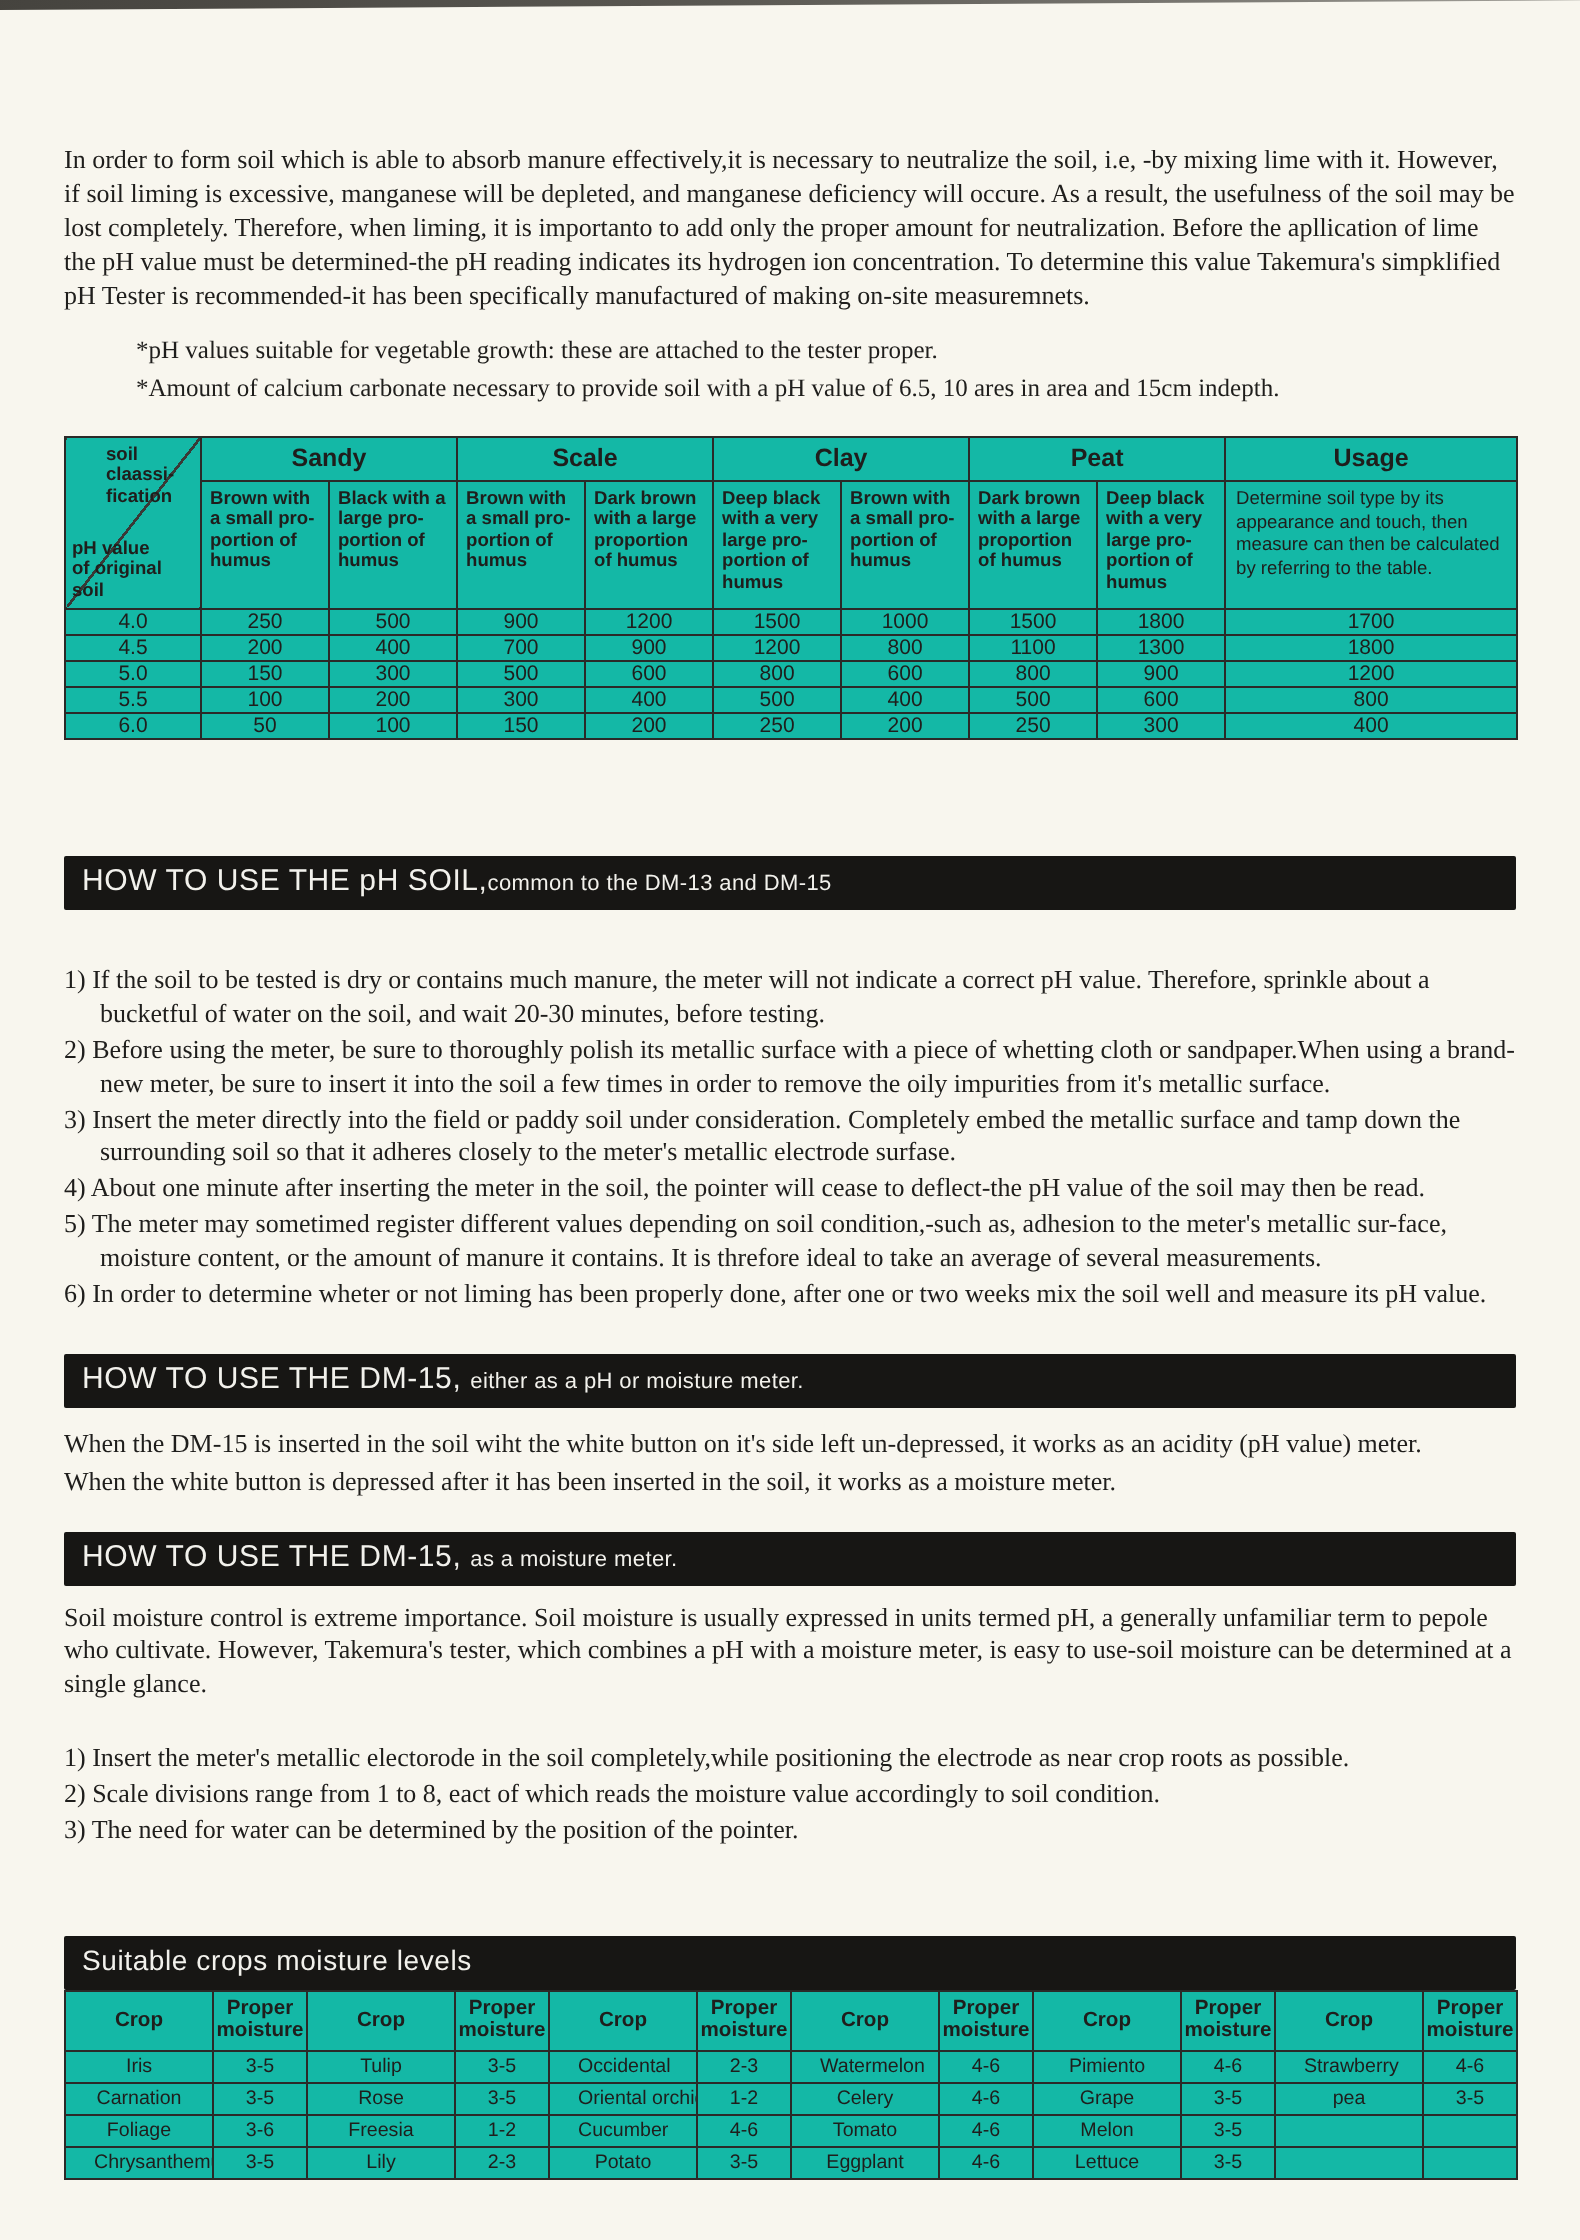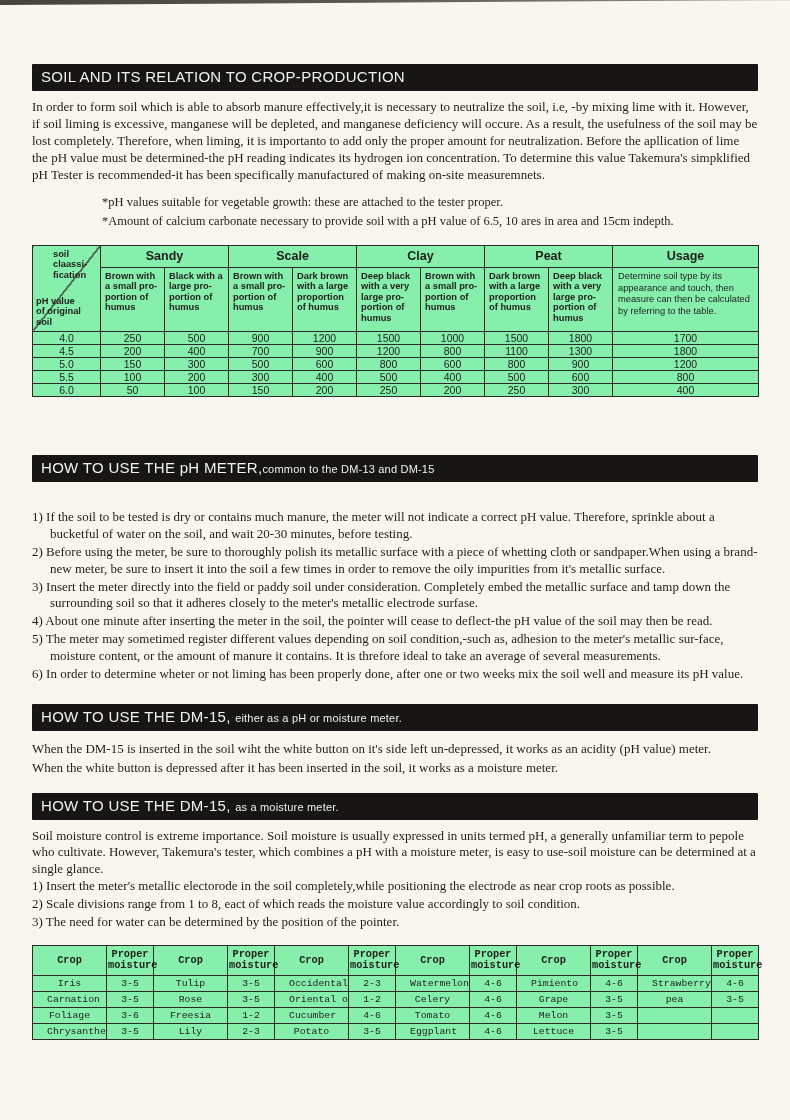--- a/index.html
+++ b/index.html
@@ -22,24 +22,24 @@
     background:#171614; color:#f2f1ec;
     font-family:"Liberation Sans", sans-serif;
     padding:4px 9px 5px 9px;
     border-radius:1px;
   }
   .bar .bar-title { font-size:15px; letter-spacing:.3px; }
   .bar .bar-sub   { font-size:11px; letter-spacing:.2px; }
 
   .para { font-size:13px; line-height:1.3; margin-top:8px; text-align:left; }
 
-  .notes { margin:10px 0 0 70px; font-size:12.5px; line-height:1.5; }
+  .notes { margin:10px 0 0 36px; font-size:12.5px; line-height:1.5; }
 
   
-  table { border-collapse:collapse; background:#86efac; }
+  table { border-collapse:collapse; background:#14b8a6; }
   .soil-table { margin-top:14px; width:726px; table-layout:fixed;
     font-family:"Liberation Sans", sans-serif; }
   .soil-table th, .soil-table td { border:1px solid #2b2a28; }
   .soil-table .group-h { font-size:12.5px; font-weight:bold; text-align:center; height:22px; }
   .soil-table .sub-h {
     font-size:9.3px; font-weight:bold; text-align:left; vertical-align:top;
     padding:3px 2px 2px 4px; line-height:1.12; height:64px;
   }
   .soil-table .usage-note {
     font-size:9.3px; font-weight:normal; text-align:left; vertical-align:top;
@@ -60,43 +60,40 @@
     position:absolute; bottom:4px; left:3px; width:46px;
     font-size:9.3px; font-weight:bold; line-height:1.12; text-align:left;
   }
 
   .hang-list { margin-top:27px; font-size:13px; line-height:1.3; }
   .hang-list .hang { padding-left:18px; text-indent:-18px; margin-bottom:1px; }
 
   .line-block { margin-top:9px; font-size:13px; line-height:1.45; }
 
   
-  .crops-table { margin-top:14px; width:726px; table-layout:fixed;
-    font-family:Liberation Mono, monospace; }
+  .crops-table { width:726px; table-layout:fixed;
+    font-family:Liberation Sans, sans-serif; }
   .crops-table th, .crops-table td { border:1px solid #2b2a28; }
   .crops-table th { font-size:10.3px; font-weight:bold; text-align:center;
     line-height:1.1; padding:3px 1px; height:28px; }
   .crops-table td { font-size:9.8px; text-align:center; height:16px; padding:0 14px;
     overflow:hidden; white-space:nowrap; }
 
   .mt-bar2 { margin-top:58px; }
   .mt-bar3 { margin-top:21px; }
   .mt-bar4 { margin-top:15px; }
   .mt-bar5 { margin-top:44px; }
 </style>
 </head>
 <body>
 
 <div class="top-strip"></div>
 
 <div class="content">
 
-  <div class="bar">
-    <span class="bar-title">SOIL AND ITS RELATION TO CROP-PRODUCTION</span>
-  </div>
   <p class="para">In order to form soil which is able to absorb manure effectively,it is necessary to neutralize the soil, i.e, -by mixing lime with it. However, if soil liming is excessive, manganese will be depleted, and manganese deficiency will occure. As a result, the usefulness of the soil may be lost completely. Therefore, when liming, it is importanto to add only the proper amount for neutralization. Before the apllication of lime the pH value must be determined-the pH reading indicates its hydrogen ion concentration. To determine this value Takemura's simpklified pH Tester is recommended-it has been specifically manufactured of making on-site measuremnets.</p>
   <div class="notes">
     <div>*pH values suitable for vegetable growth:    these are attached to the tester proper.</div>
     <div>*Amount of calcium carbonate necessary to provide soil with a pH value of 6.5, 10 ares in area and 15cm indepth.</div>
   </div>
 
   <table class="soil-table">
     <colgroup>
       <col style="width:68px">
         <col style="width:64px">
@@ -189,21 +186,21 @@
       <td class="val">250</td>
       <td class="val">200</td>
       <td class="val">250</td>
       <td class="val">300</td>
       <td class="val">400</td>
     </tr>
   </tbody>
     </table>
 
   <div class="bar mt-bar2">
-    <span class="bar-title">HOW TO USE THE pH METER,</span><span class="bar-sub">common to the DM-13 and DM-15</span>
+    <span class="bar-title">HOW TO USE THE pH SOIL,</span><span class="bar-sub">common to the DM-13 and DM-15</span>
   </div>
   <div class="hang-list">
     <div class="hang">1) If the soil to be tested is dry or contains much manure, the meter will not indicate a correct pH value. Therefore, sprinkle about a bucketful of water on the soil, and wait 20-30 minutes, before testing.</div>
     <div class="hang">2) Before using the meter, be sure to thoroughly polish its metallic surface with a piece of whetting cloth or sandpaper.When using a brand-new meter, be sure to insert it into the soil a few times in order to remove the oily impurities from it's metallic surface.</div>
     <div class="hang">3) Insert the meter directly into the field or paddy soil under consideration. Completely embed the metallic surface and tamp down the surrounding soil so that it adheres closely to the meter's metallic electrode surfase.</div>
     <div class="hang">4) About one minute after inserting the meter in the soil, the pointer will cease to deflect-the pH value of the soil may then be read.</div>
     <div class="hang">5) The meter may sometimed register different values depending on soil condition,-such as, adhesion to the meter's metallic sur-face, moisture content, or the amount of manure it contains. It is threfore ideal to take an average of several measurements.</div>
     <div class="hang">6) In order to determine wheter or not liming has been properly done, after one or two weeks mix the soil well and measure its pH value.</div>
   </div>
 
@@ -212,26 +209,29 @@
   </div>
   <div class="line-block">
     <div>When the DM-15 is inserted in the soil wiht the white button on it's side left un-depressed, it works as an acidity (pH value) meter.</div>
     <div>When the white button is depressed after it has been inserted in the soil, it works as a moisture meter.</div>
   </div>
 
   <div class="bar mt-bar4">
     <span class="bar-title">HOW TO USE THE DM-15,</span> <span class="bar-sub">as a moisture meter.</span>
   </div>
   <p class="para">Soil moisture control is extreme importance. Soil moisture is usually  expressed in units termed pH, a generally unfamiliar term to pepole who cultivate. However, Takemura's tester, which combines a pH with a moisture meter, is easy to use-soil moisture can be determined at a single glance.</p>
-  <div class="hang-list" style="margin-top:0;">
+  <div class="hang-list" style="margin-top:20px;">
     <div class="hang">1) Insert the meter's metallic electorode in the soil completely,while positioning the electrode as near crop roots as possible.</div>
     <div class="hang">2) Scale divisions range from 1 to 8, eact of which reads the moisture value accordingly to soil condition.</div>
     <div class="hang">3) The need for water can be determined by the position of the pointer.</div>
   </div>
 
+  <div class="bar mt-bar5">
+    <span class="bar-title" style="font-size:14px;">Suitable crops moisture levels</span>
+  </div>
 
   <table class="crops-table">
     <colgroup>
       <col style="width:74px">
         <col style="width:47px">
         <col style="width:74px">
         <col style="width:47px">
       <col style="width:74px">
         <col style="width:47px">
         <col style="width:74px">

